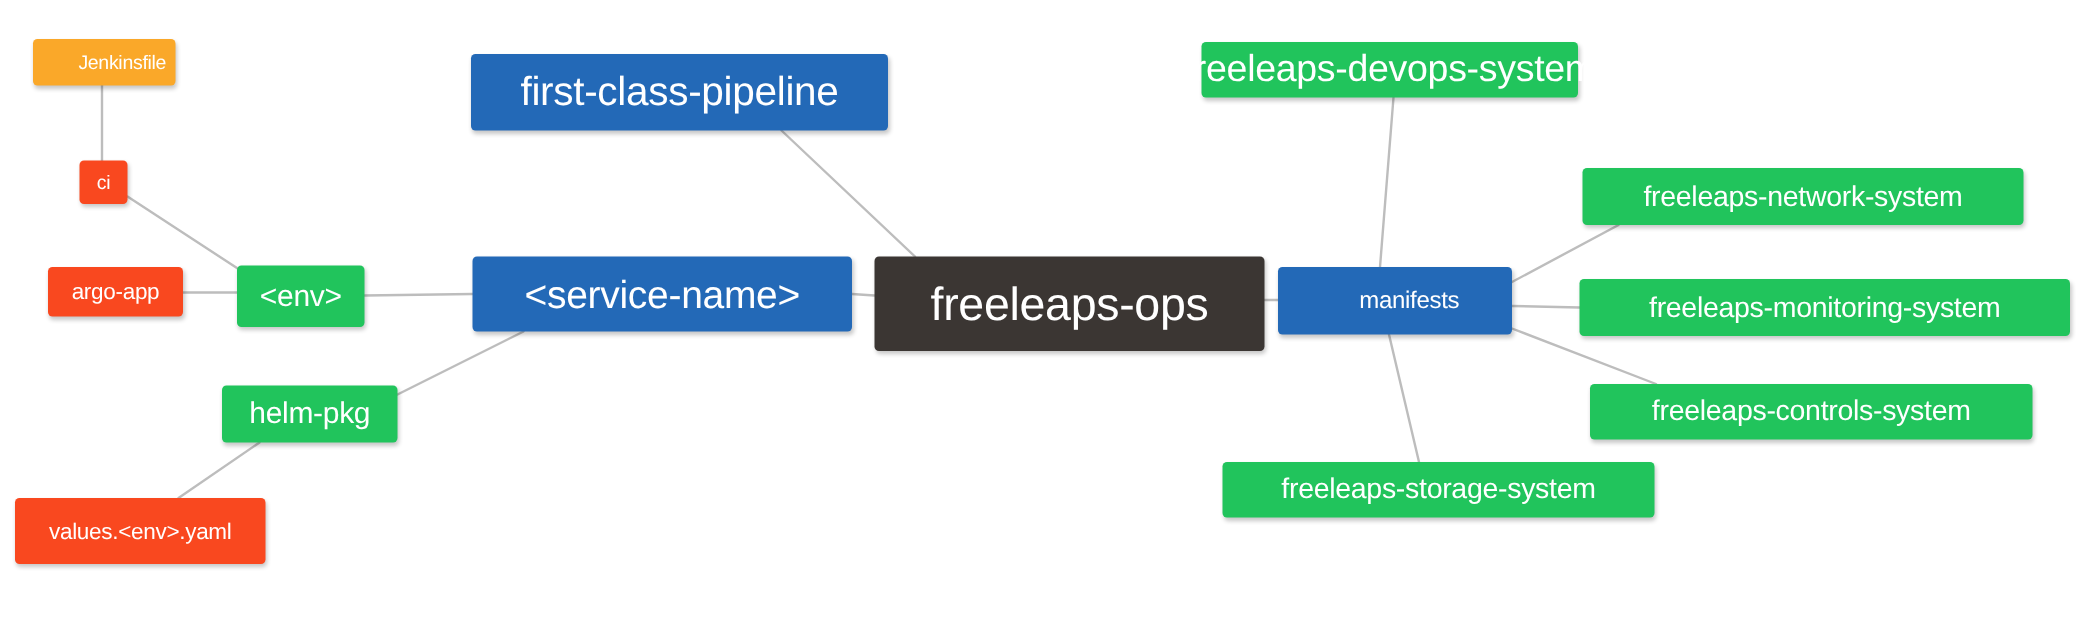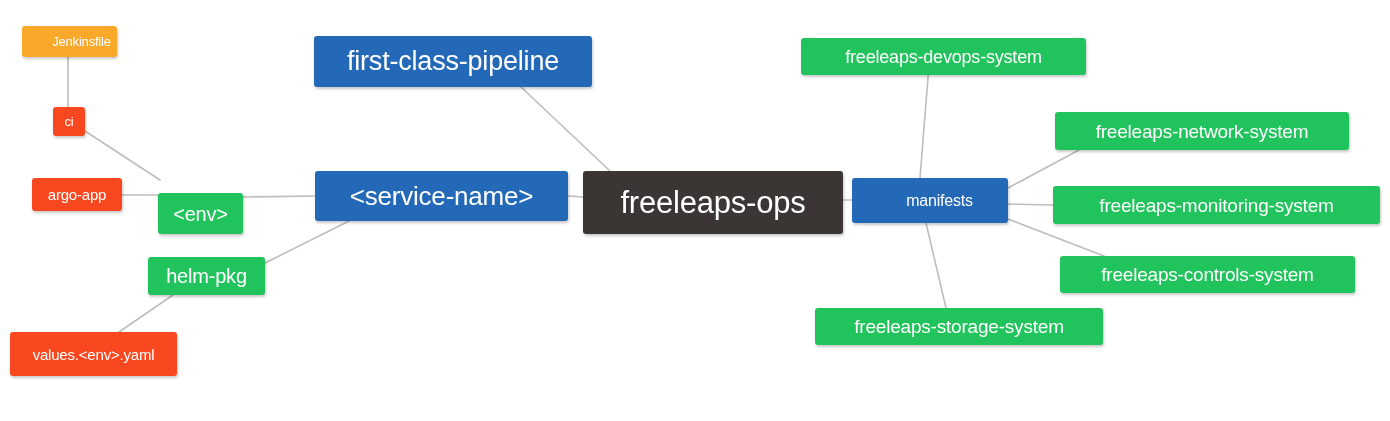--- a/index.html
+++ b/index.html
@@ -83,39 +83,39 @@
       </div>
       <div class="node n-blue" style="left: 314px; top: 36px; width: 278px; height: 51px; font-size: 27px;">
         <span class="node-label">first-class-pipeline</span>
       </div>
       <div class="node n-blue" style="left: 315px; top: 171px; width: 253px; height: 50px; font-size: 26px;">
         <span class="node-label">&lt;service-name&gt;</span>
       </div>
       <div class="node n-blue" style="left: 852px; top: 178px; width: 156px; height: 45px; font-size: 16px; padding-left: 28px;">
         <span class="node-label">manifests</span>
       </div>
-      <div class="node n-green" style="left: 158px; top: 193px; width: 85px; height: 41px; font-size: 20px;">
+      <div class="node n-green" style="left: 158px; top: 177px; width: 85px; height: 41px; font-size: 20px;">
         <span class="node-label">&lt;env&gt;</span>
       </div>
       <div class="node n-green" style="left: 148px; top: 257px; width: 117px; height: 38px; font-size: 20px;">
         <span class="node-label">helm-pkg</span>
       </div>
       <div class="node n-red" style="left: 53px; top: 107px; width: 32px; height: 29px; font-size: 13px;">
         <span class="node-label">ci</span>
       </div>
       <div class="node n-red" style="left: 32px; top: 178px; width: 90px; height: 33px; font-size: 15px;">
         <span class="node-label">argo-app</span>
       </div>
       <div class="node n-red" style="left: 10px; top: 332px; width: 167px; height: 44px; font-size: 15px;">
         <span class="node-label">values.&lt;env&gt;.yaml</span>
       </div>
       <div class="node n-orange" style="left: 22px; top: 26px; width: 95px; height: 31px; font-size: 13px;">
         <span class="node-label">Jenkinsfile</span>
       </div>
-      <div class="node n-green" style="left: 801px; top: 28px; width: 285px; height: 37px; font-size: 18px; margin-top: 10px;">
+      <div class="node n-green" style="left: 801px; top: 28px; width: 251px; height: 37px; font-size: 25px;">
         <span class="node-label">freeleaps-devops-system</span>
       </div>
       <div class="node n-green" style="left: 1055px; top: 112px; width: 294px; height: 38px; font-size: 19px; justify-content: center;">
         <span class="node-label">freeleaps-network-system</span>
       </div>
       <div class="node n-green" style="left: 1053px; top: 186px; width: 327px; height: 38px; font-size: 19px;">
         <span class="node-label">freeleaps-monitoring-system</span>
       </div>
       <div class="node n-green" style="left: 1060px; top: 256px; width: 295px; height: 37px; font-size: 19px;">
         <span class="node-label">freeleaps-controls-system</span>

